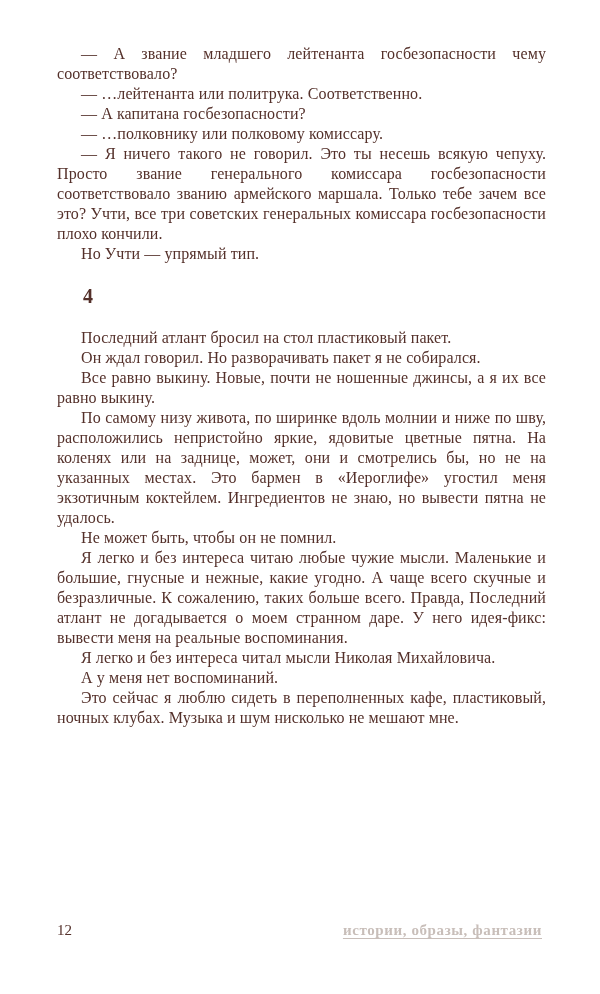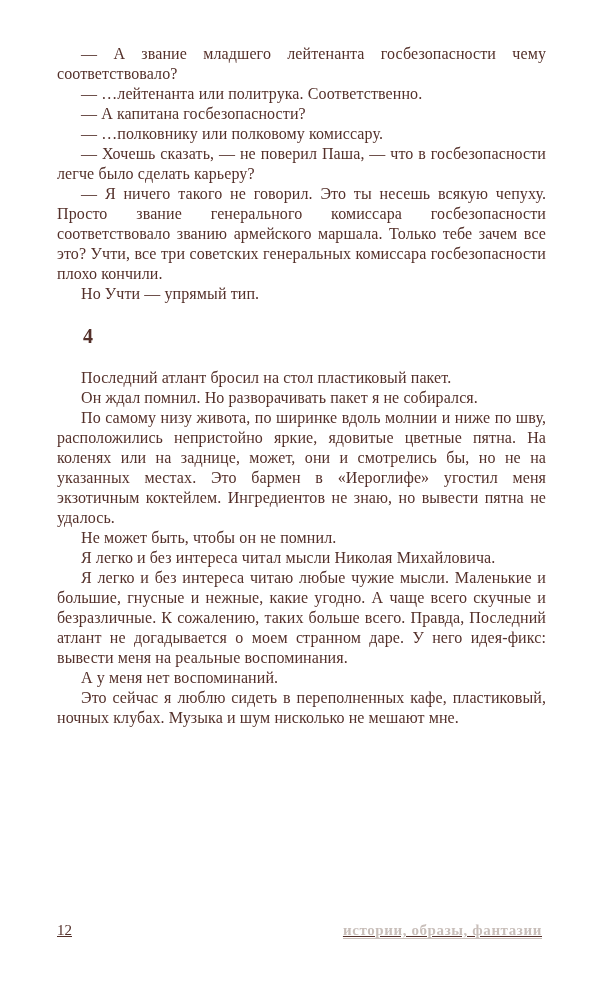--- a/index.html
+++ b/index.html
@@ -39,21 +39,20 @@
   .page-footer {
     position: absolute;
     left: 57px;
     right: 54px;
     top: 921px;
     display: flex;
     justify-content: space-between;
     align-items: flex-start;
     font-size: 15px;
     line-height: 18px;
-    text-decoration: underline;
   }
   .page-number {
     color: var(--text-color, #54302a);
   }
   .running-title {
     color: var(--running-title-color, #c8beb9);
     font-weight: 700;
     letter-spacing: 0.6px;
     text-decoration: underline;
     text-underline-offset: 3px;
@@ -61,30 +60,30 @@
 </style>
 </head>
 <body>
 
 <div class="page">
   <main class="text-block" id="text-block">
       <p class="para">— А звание младшего лейтенанта госбезопасности чему соответствовало?</p>
       <p class="para">— …лейтенанта или политрука. Соответственно.</p>
       <p class="para">— А капитана госбезопасности?</p>
       <p class="para">— …полковнику или полковому комиссару.</p>
-      <p class="para">— Хочешь сказать, — не поверил Паша, — что в госбезопасности легче было сделать карьеру?</p>
       <p class="para">— Я ничего такого не говорил. Это ты несешь всякую чепуху. Просто звание генерального комиссара госбезопасности соответствовало званию армейского маршала. Только тебе зачем все это? Учти, все три советских генеральных комиссара госбезопасности плохо кончили.</p>
       <p class="para">Но Учти — упрямый тип.</p>
       <h2 class="section-heading">4</h2>
       <p class="para">Последний атлант бросил на стол пластиковый пакет.</p>
-      <p class="para">Он ждал помнил. Но разворачивать пакет я не собирался.</p>
+      <p class="para">Он ждал говорил. Но разворачивать пакет я не собирался.</p>
+      <p class="para">Все равно выкину. Новые, почти не ношенные джинсы, а я их все равно выкину.</p>
       <p class="para">По самому низу живота, по ширинке вдоль молнии и ниже по шву, расположились непристойно яркие, ядовитые цветные пятна. На коленях или на заднице, может, они и смотрелись бы, но не на указанных местах. Это бармен в «Иероглифе» угостил меня экзотичным коктейлем. Ингредиентов не знаю, но вывести пятна не удалось.</p>
       <p class="para">Не может быть, чтобы он не помнил.</p>
+      <p class="para">Я легко и без интереса читаю любые чужие мысли. Маленькие и большие, гнусные и нежные, какие угодно. А чаще всего скучные и безразличные. К сожалению, таких больше всего. Правда, Последний атлант не догадывается о моем странном даре. У него идея-фикс: вывести меня на реальные воспоминания.</p>
       <p class="para">Я легко и без интереса читал мысли Николая Михайловича.</p>
-      <p class="para">Я легко и без интереса читаю любые чужие мысли. Маленькие и большие, гнусные и нежные, какие угодно. А чаще всего скучные и безразличные. К сожалению, таких больше всего. Правда, Последний атлант не догадывается о моем странном даре. У него идея-фикс: вывести меня на реальные воспоминания.</p>
       <p class="para">А у меня нет воспоминаний.</p>
       <p class="para">Это сейчас я люблю сидеть в переполненных кафе, пластиковый, ночных клубах. Музыка и шум нисколько не мешают мне.</p>
     </main>
   <footer class="page-footer">
     <span class="page-number">12</span>
     <span class="running-title">истории, образы, фантазии</span>
   </footer>
 </div>
 
 </body></html>

